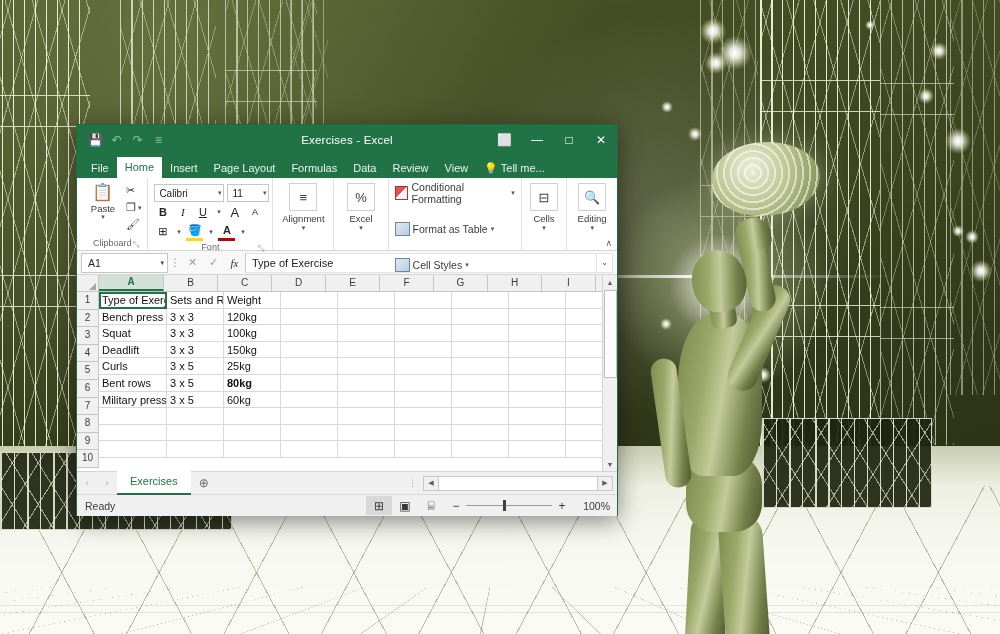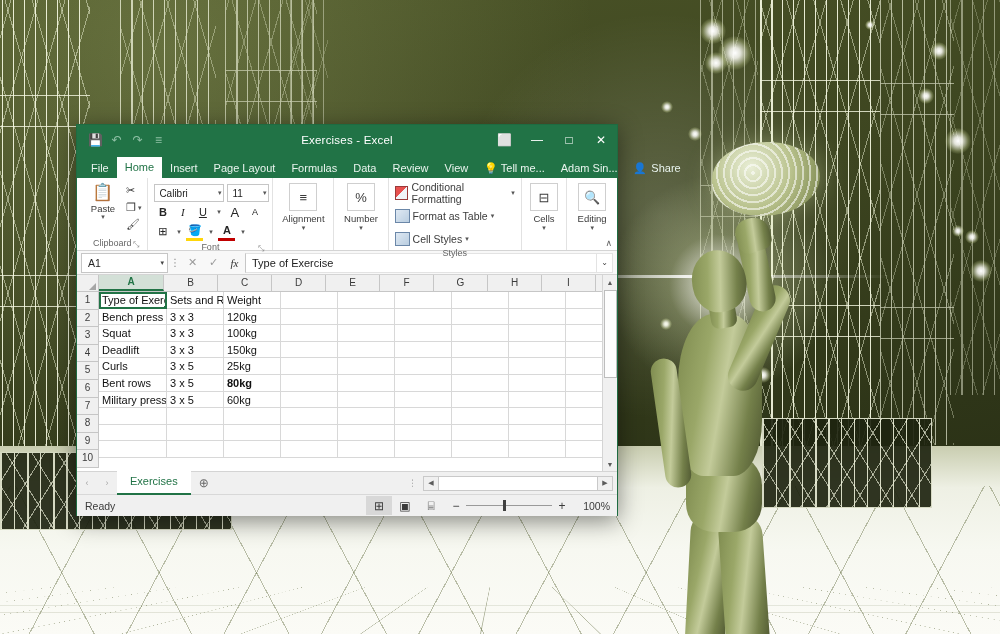--- a/index.html
+++ b/index.html
@@ -328,27 +328,20 @@
     <div class="rtab">Insert</div>
     <div class="rtab">Page Layout</div>
     <div class="rtab">Formulas</div>
     <div class="rtab">Data</div>
     <div class="rtab">Review</div>
     <div class="rtab">View</div>
     <div class="rtab">
       <span>💡</span>
       <span>Tell me...</span>
     </div>
-    <div class="tabright">
-      <div class="rtab">Adam Sin...</div>
-      <div class="rtab">
-        <span>👤</span>
-        <span>Share</span>
-      </div>
-    </div>
   </div>
 
   <div class="ribbon">
 
     <div class="rgroup" style="width:62px">
       <div class="rgroup-body">
         <div class="bigbtn">
           <span class="gl">📋</span>
           <span class="cap">Paste</span>
           <span class="car">▾</span>
@@ -412,28 +405,28 @@
         <div class="boxbtn">≡</div>
         <div style="text-align:center;font-size:9.5px;margin-top:2px;color:#3b3b3b">Alignment</div>
         <div style="text-align:center;font-size:7px;color:#555">▾</div>
       </div>
       <div class="rgroup-label">&nbsp;</div>
     </div>
 
     <div class="rgroup" style="width:48px">
       <div class="rgroup-body" style="display:block">
         <div class="boxbtn">%</div>
-        <div style="text-align:center;font-size:9.5px;margin-top:2px;color:#3b3b3b">Number</div>
+        <div style="text-align:center;font-size:9.5px;margin-top:2px;color:#3b3b3b">Excel</div>
         <div style="text-align:center;font-size:7px;color:#555">▾</div>
       </div>
       <div class="rgroup-label">&nbsp;</div>
     </div>
 
     <div class="rgroup" style="width:140px">
-      <div class="rgroup-body" style="flex-direction:column;gap:7px;padding-top:4px;">
+      <div class="rgroup-body" style="flex-direction:column;gap:20px;padding-top:4px;">
         <div class="stylerow">
           <span class="sicon cf"></span>
           <span>Conditional Formatting</span>
           <span style="font-size:7px;color:#555">▾</span>
         </div>
         <div class="stylerow">
           <span class="sicon"></span>
           <span>Format as Table</span>
           <span style="font-size:7px;color:#555">▾</span>
         </div>

